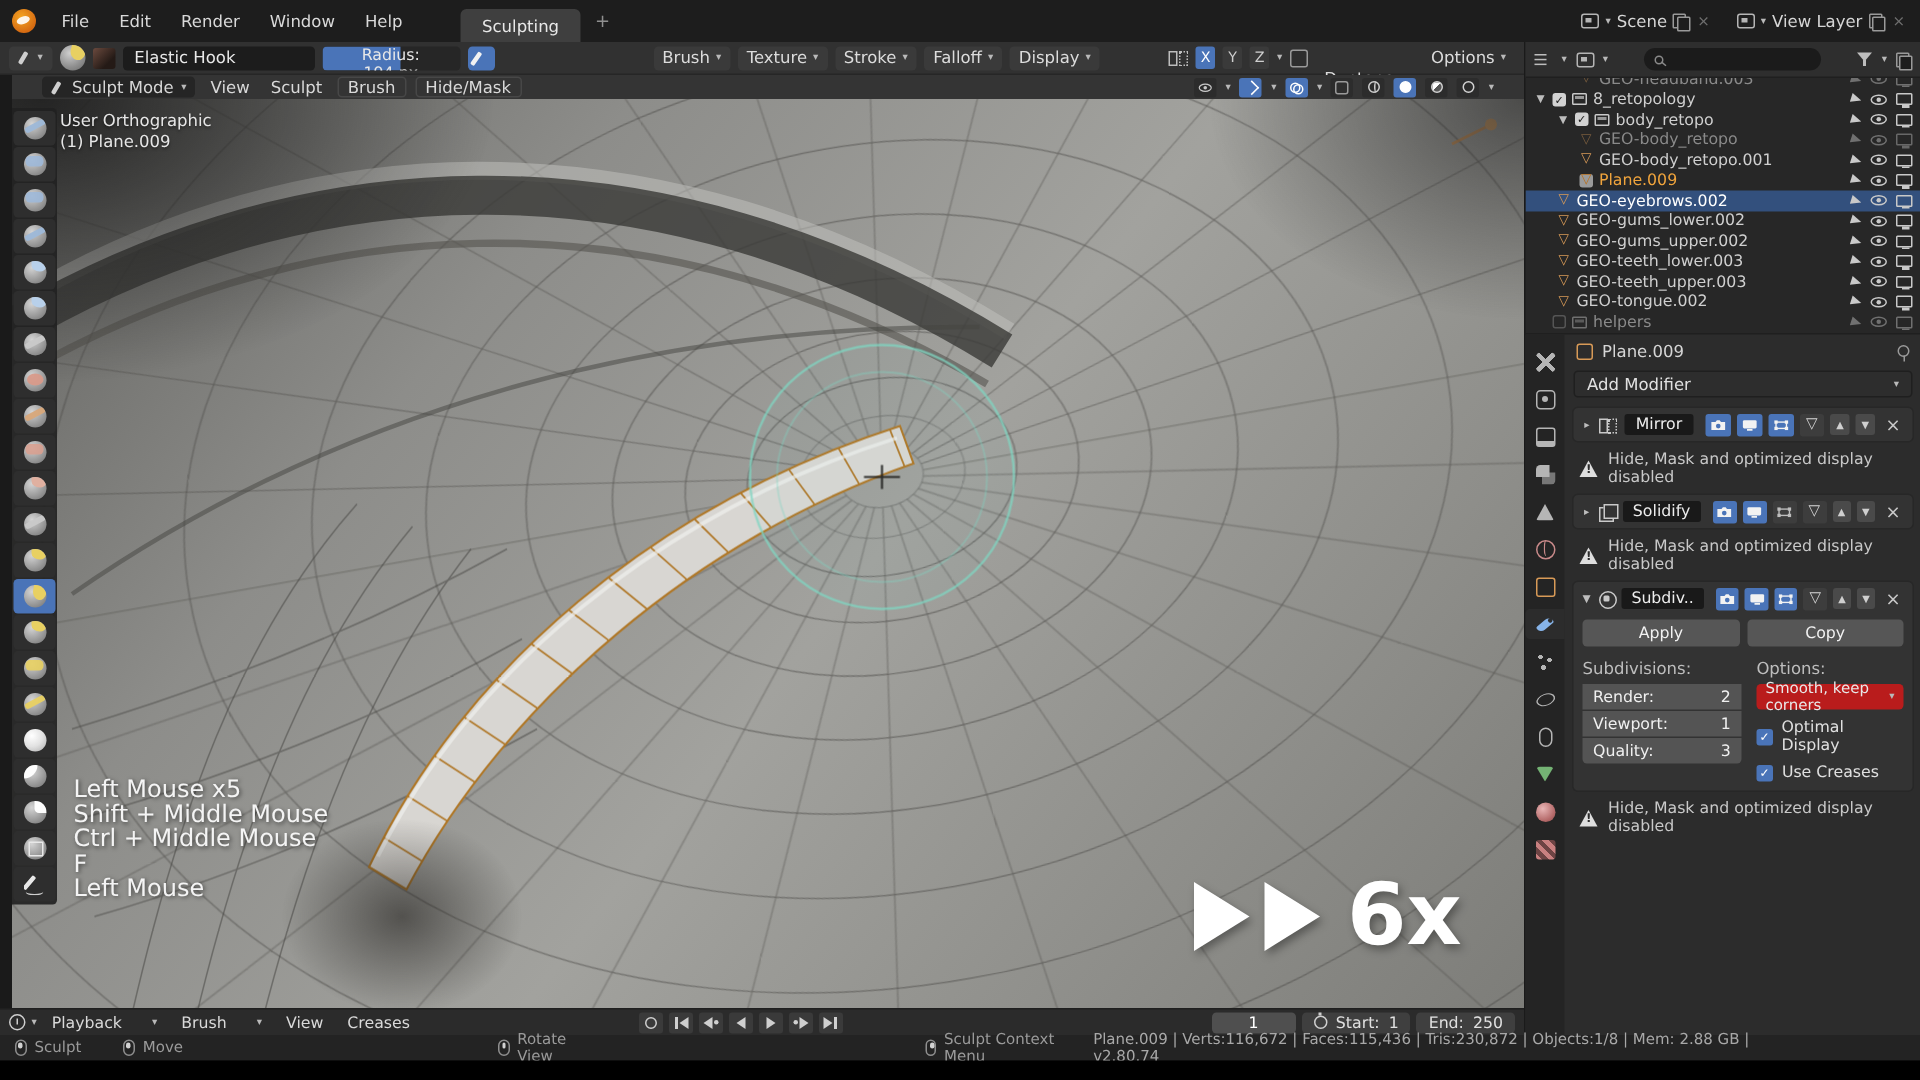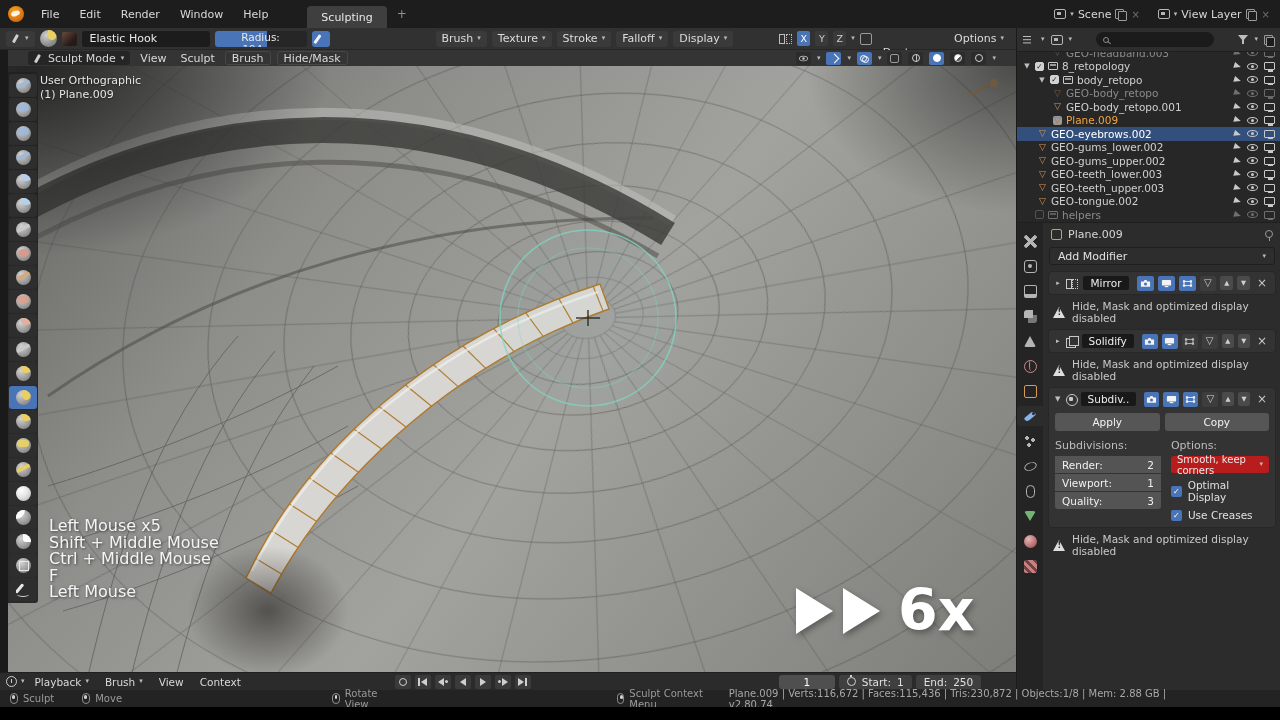--- a/index.html
+++ b/index.html
@@ -189,21 +189,21 @@
   .numfield:last-of-type{border-radius:0 0 3px 3px;}
   .dd{height:17px;background:#b91c1c;border-radius:3px;display:flex;align-items:center;justify-content:space-between;padding:0 6px;color:#e8e8e8;font-size:10px;}
   .ckrow{display:flex;align-items:center;gap:6px;margin-top:6px;}
   .ckbox{width:11px;height:11px;background:#4a74b8;border-radius:2px;color:#fff;font-size:8px;display:flex;align-items:center;justify-content:center;}
   .cklbl{color:#e0e0e0;font-size:10.5px;}
 
   
   #timeline{position:absolute;left:0;top:672px;width:1016px;height:18px;background:#2b2b2b;border-top:1px solid #1f1f1f;display:flex;align-items:center;padding:0 6px;gap:4px;}
   .clockic{width:11px;height:11px;border:1.3px solid #cfcfcf;border-radius:50%;position:relative;}
   .clockic::after{content:"";position:absolute;left:4px;top:2px;width:1.4px;height:4px;background:#cfcfcf;}
-  .tlmenu{color:#d9d9d9;font-size:10.5px;padding:0 6px;display:flex;align-items:center;gap:4px;}
+  .tlmenu{color:#d9d9d9;font-size:10.5px;padding:0 6px;display:flex;align-items:center;gap:20px;}
   .pbtn{width:16px;height:14px;border-radius:2px;background:#3a3a3a;display:flex;align-items:center;justify-content:center;gap:1px;}
   .ptri{width:0;height:0;border-top:4px solid transparent;border-bottom:4px solid transparent;}
   .ptri.r{border-left:6px solid #cfcfcf;} .ptri.l{border-right:6px solid #cfcfcf;}
   .pbar{width:2px;height:8px;background:#cfcfcf;}
   .pdot{width:3px;height:3px;border-radius:50%;background:#cfcfcf;}
   .recdot{width:8px;height:8px;border-radius:50%;border:1.5px solid #cfcfcf;}
   .framefield{width:56px;height:14px;background:#4f4f4f;border-radius:3px;display:flex;align-items:center;justify-content:center;color:#fff;font-size:10.5px;}
   .rangefield{height:14px;background:#3f3f3f;border-radius:3px;display:flex;align-items:center;gap:6px;padding:0 8px;color:#e0e0e0;font-size:10.5px;}
   .stopw{width:9px;height:9px;border:1.3px solid #cfcfcf;border-radius:50%;position:relative;}
   .stopw::before{content:"";position:absolute;left:2.6px;top:-3px;width:2px;height:2px;background:#cfcfcf;}
@@ -915,21 +915,21 @@
         <span class="chev">▾</span>
       </span>
     <span class="tlmenu">
         <span>Brush</span>
         <span class="chev">▾</span>
       </span>
     <span class="tlmenu">
         <span>View</span>
       </span>
     <span class="tlmenu">
-        <span>Context</span>
+        <span>Creases</span>
       </span>
     <span style="width:140px;"></span>
     <span class="pbtn">
         <span class="recdot"></span>
       </span>
     <span class="pbtn">
         <span class="pbar"></span>
         <span class="ptri l"></span>
       </span>
     <span class="pbtn">

